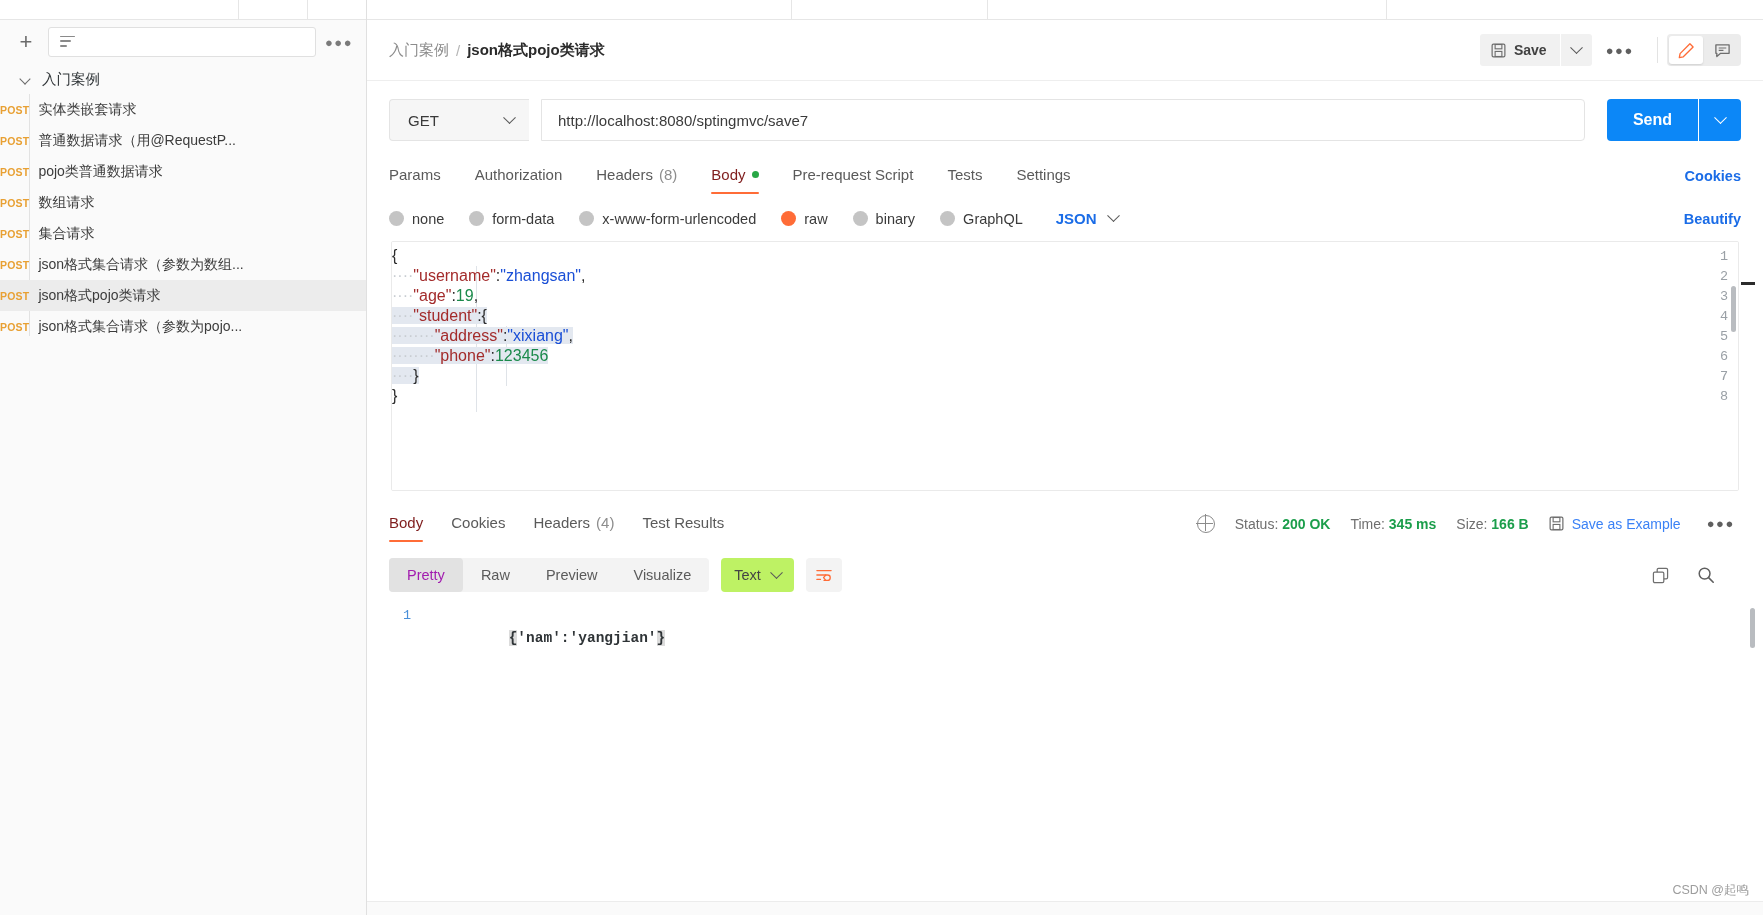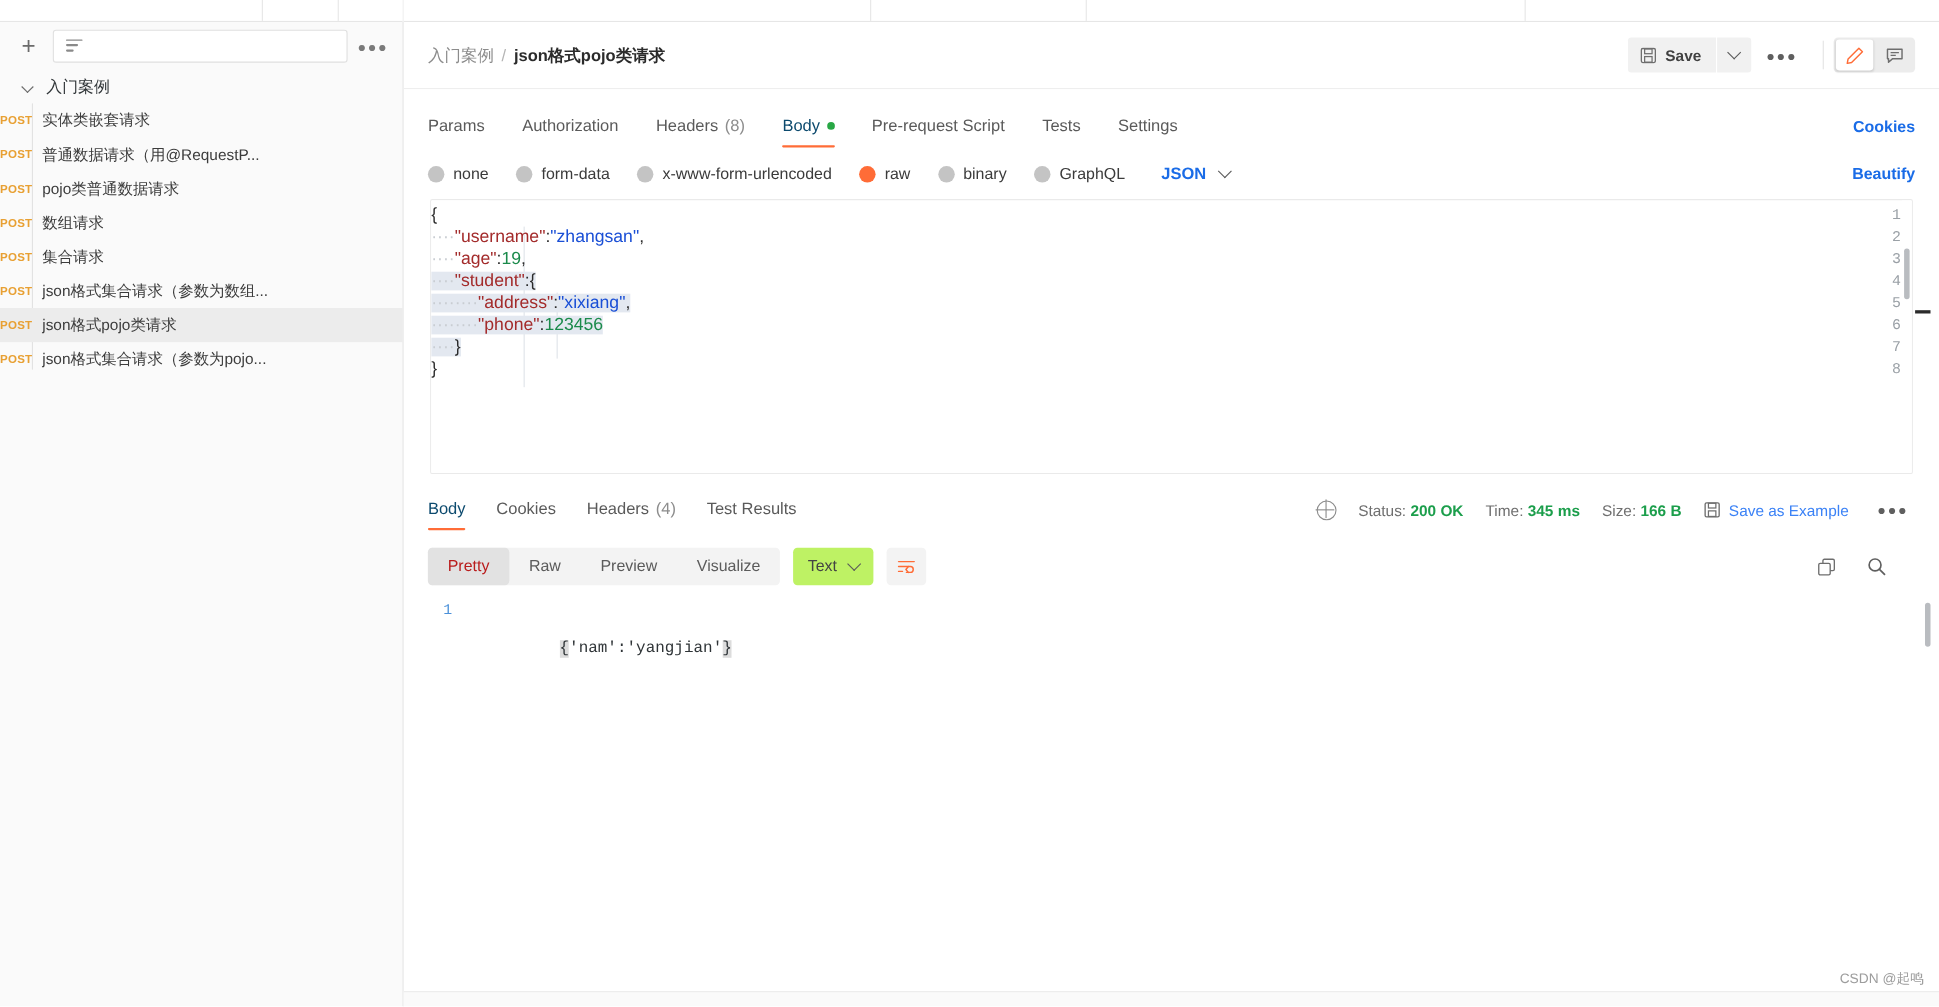--- a/index.html
+++ b/index.html
@@ -125,21 +125,21 @@
     width: 42px; height:42px; background:#0c87f7; border-radius:0 4px 4px 0;
     display:flex; align-items:center; justify-content:center; margin-left:1px; cursor:pointer;
   }
   .send-caret .caret-dn { border-color:#fff; }
 
   .req-tabs { display:flex; align-items:center; padding: 0 22px; margin-top: 16px; position:relative; }
   .rtab {
     font-size:15px; color:#5a5a5a; padding: 9px 0 11px 0; margin-right: 34px; cursor:pointer;
     position:relative; display:flex; align-items:center; gap:6px;
   }
-  .rtab.active { color:#0c4a6e; }
+  .rtab.active { color:#7f1d1d; }
   .rtab.active::after{
     content:""; position:absolute; left:0; right:0; bottom:0; height:2.5px; background:#ff6c37; border-radius:2px;
   }
   .rtab .count { color:#8d8d8d; }
   .green-dot { width:7px; height:7px; border-radius:50%; background:#28a745; display:inline-block; }
   .rtabs-spacer { flex:1; }
   .link-blue { color:#1a6ce7; font-size:14.5px; font-weight:600; cursor:pointer; }
 
   .bodytypes { display:flex; align-items:center; padding: 0 22px; margin-top: 16px; }
   .radio { display:flex; align-items:center; gap:8px; margin-right: 25px; font-size:14.5px; color:#3b3b3b; cursor:pointer; }
@@ -182,30 +182,30 @@
   .globe {
     width:18px; height:18px; border-radius:50%; border:1.4px solid #8b8b8b; position:relative;
   }
   .globe::before{content:"";position:absolute;left:7px;top:-1.4px;width:1.4px;height:17px;background:#8b8b8b;}
   .globe::after{content:"";position:absolute;left:-1.4px;top:7px;height:1.4px;width:17px;background:#8b8b8b;}
   .save-example { display:flex; align-items:center; gap:8px; font-size:14px; color:#3b82f6; cursor:pointer;}
 
   .viewbar { display:flex; align-items:center; padding: 0 22px; margin-top: 16px; gap: 12px; }
   .seg { display:flex; background:#f3f3f3; border-radius:4px; height:34px; align-items:center; }
   .seg .it { padding: 0 18px; height:34px; display:flex; align-items:center; font-size:14.5px; color:#5b5b5b; cursor:pointer; border-radius:4px;}
-  .seg .it.active { background:#e2e2e2; color:#b91c1c; }
+  .seg .it.active { background:#e2e2e2; color:#a21caf; }
   .textsel { display:flex; align-items:center; gap:11px; background:#bef264; border-radius:4px; height:34px; padding: 0 13px; font-size:14.5px; color:#444; cursor:pointer;}
   .wrapbtn { width:36px; height:34px; background:#f3f3f3; border-radius:4px; display:flex; align-items:center; justify-content:center; cursor:pointer;}
   .vb-spacer{flex:1;}
   .rt-icon { width:34px;height:30px;display:flex;align-items:center;justify-content:center;cursor:pointer;}
 
   .resp-body { margin-top: 16px; padding-left: 24px; position:relative; height: 250px;}
   .resp-code { font-family:"Liberation Mono", monospace; font-size:14.5px; line-height:20px; }
   .rb-ln { position:absolute; left: 36px; color:#4a90d9; font-size:13.5px; font-family:"Liberation Mono", monospace;}
-  .rb-text { position:absolute; left: 72px; top:12px; white-space:pre; }
+  .rb-text { position:absolute; left: 72px; top:0; white-space:pre;font-weight:bold; }
   .brk { background:#dcdcdc; }
   .resp-scroll { position:absolute; right:8px; top:0; width:5px; height:40px; background:#b9bcc0; border-radius:3px;}
 
   .watermark { position:absolute; right: 14px; bottom: 16px; font-size:12.5px; color:#9d9d9d; }
   .botbar { position:absolute; left:0; right:0; bottom:0; height:14px; border-top:1px solid #ececec; background:#fafafa;}
 </style>
 </head>
 <body>
 
 <div id="app">
@@ -313,20 +313,37 @@
         </div>
         <div class="cell">
           <svg width="17" height="17" viewBox="0 0 18 18">
             <path d="M2 3h14v9H7l-4 3.4V12H2z" fill="none" stroke="#6e6e6e" stroke-width="1.4" stroke-linejoin="round"></path>
             <path d="M5 6.3h8M5 8.9h5" stroke="#6e6e6e" stroke-width="1.2"></path>
           </svg>
         </div>
       </div>
     </div>
 
+    <div class="urlbar">
+      <div class="method-sel">
+        <span>GET</span>
+        <span class="caret-dn"></span>
+      </div>
+      <div class="url-input">
+        <span>http://localhost:8080/sptingmvc/save7</span>
+      </div>
+      <div class="send-group">
+        <div class="send-btn">
+          <span>Send</span>
+        </div>
+        <div class="send-caret">
+          <span class="caret-dn"></span>
+        </div>
+      </div>
+    </div>
 
     <div class="req-tabs" id="req-tabs">
         <div class="rtab">
           <span>Params</span>
         </div>
         <div class="rtab">
           <span>Authorization</span>
         </div>
         <div class="rtab">
           <span>Headers</span>

